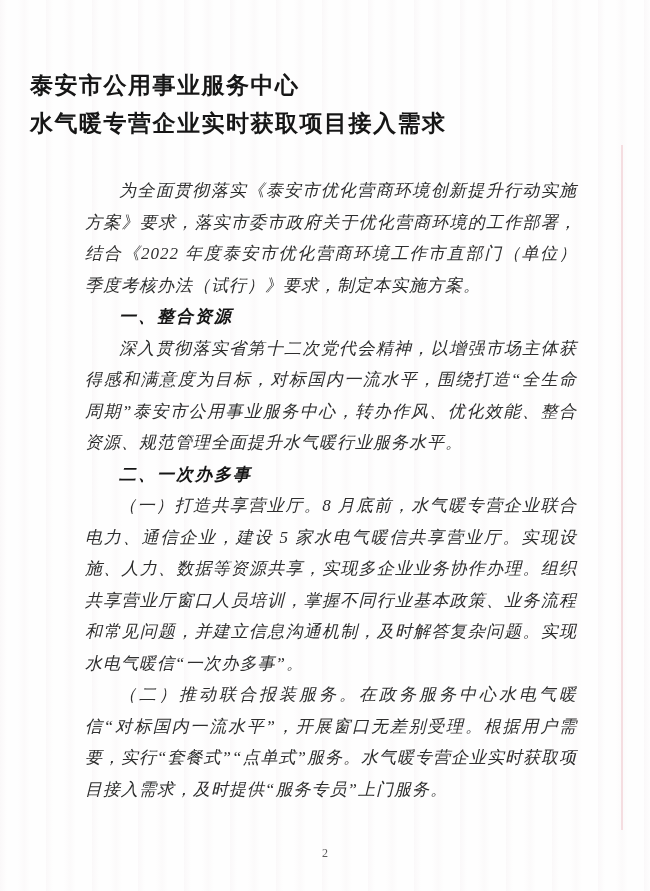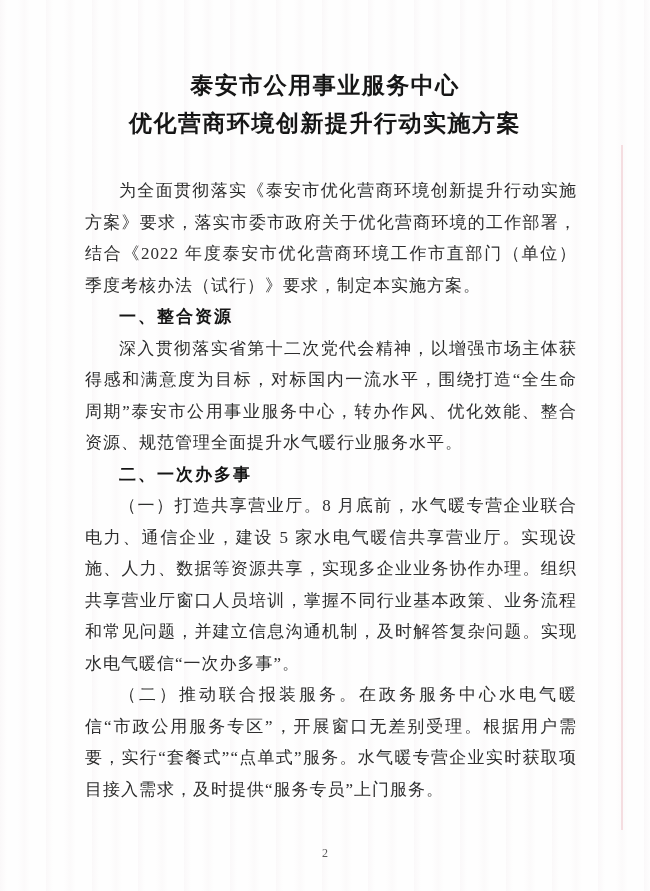--- a/index.html
+++ b/index.html
@@ -25,34 +25,34 @@
     position: absolute;
     top: 145px;
     right: 27px;
     width: 2px;
     height: 685px;
     background: rgba(238,186,192,0.45);
     pointer-events: none;
   }
   .title-block {
     margin: 67px 30px 0 30px;
-    text-align: center;
     font-weight: bold;
     font-size: 23px;
     line-height: 38px;
     letter-spacing: 1.5px;
     color: #161616;
   }
   .doc-body {
     margin: 32px 73px 0 85px;
     font-size: 17px;
     line-height: 31.5px;
     letter-spacing: 1px;
     color: #2e2e2e;
     text-align: justify;
+    font-style: italic;
   }
   .doc-body p {
     margin: 0;
     padding: 0;
     text-indent: 2em;
   }
   .doc-body p.heading {
     font-family: "Liberation Sans", "DejaVu Sans", sans-serif;
     font-weight: 700;
     letter-spacing: 2px;
@@ -72,27 +72,27 @@
 </style>
 </head>
 <body>
 
 <div class="page">
 
   <div class="scan-line"></div>
 
   <header class="title-block">
     <div class="title-line">泰安市公用事业服务中心</div>
-    <div class="title-line">优化营商环境创新提升行动实施方案</div>
+    <div class="title-line">水气暖专营企业实时获取项目接入需求</div>
   </header>
 
   <main class="doc-body" id="doc-body">
       <p class="para">为全面贯彻落实《泰安市优化营商环境创新提升行动实施方案》要求，落实市委市政府关于优化营商环境的工作部署，结合《2022 年度泰安市优化营商环境工作市直部门（单位）季度考核办法（试行）》要求，制定本实施方案。</p>
       <p class="heading">一、整合资源</p>
       <p class="para">深入贯彻落实省第十二次党代会精神，以增强市场主体获得感和满意度为目标，对标国内一流水平，围绕打造“全生命周期”泰安市公用事业服务中心，转办作风、优化效能、整合资源、规范管理全面提升水气暖行业服务水平。</p>
       <p class="heading">二、一次办多事</p>
       <p class="para">（一）打造共享营业厅。8 月底前，水气暖专营企业联合电力、通信企业，建设 5 家水电气暖信共享营业厅。实现设施、人力、数据等资源共享，实现多企业业务协作办理。组织共享营业厅窗口人员培训，掌握不同行业基本政策、业务流程和常见问题，并建立信息沟通机制，及时解答复杂问题。实现水电气暖信“一次办多事”。</p>
-      <p class="para">（二）推动联合报装服务。在政务服务中心水电气暖信“市政公用服务专区”，开展窗口无差别受理。根据用户需要，实行“套餐式”“点单式”服务。水气暖专营企业实时获取项目接入需求，及时提供“服务专员”上门服务。</p>
+      <p class="para">（二）推动联合报装服务。在政务服务中心水电气暖信“对标国内一流水平”，开展窗口无差别受理。根据用户需要，实行“套餐式”“点单式”服务。水气暖专营企业实时获取项目接入需求，及时提供“服务专员”上门服务。</p>
     </main>
 
   <footer class="page-number">2</footer>
 
 </div>
 
 </body></html>

